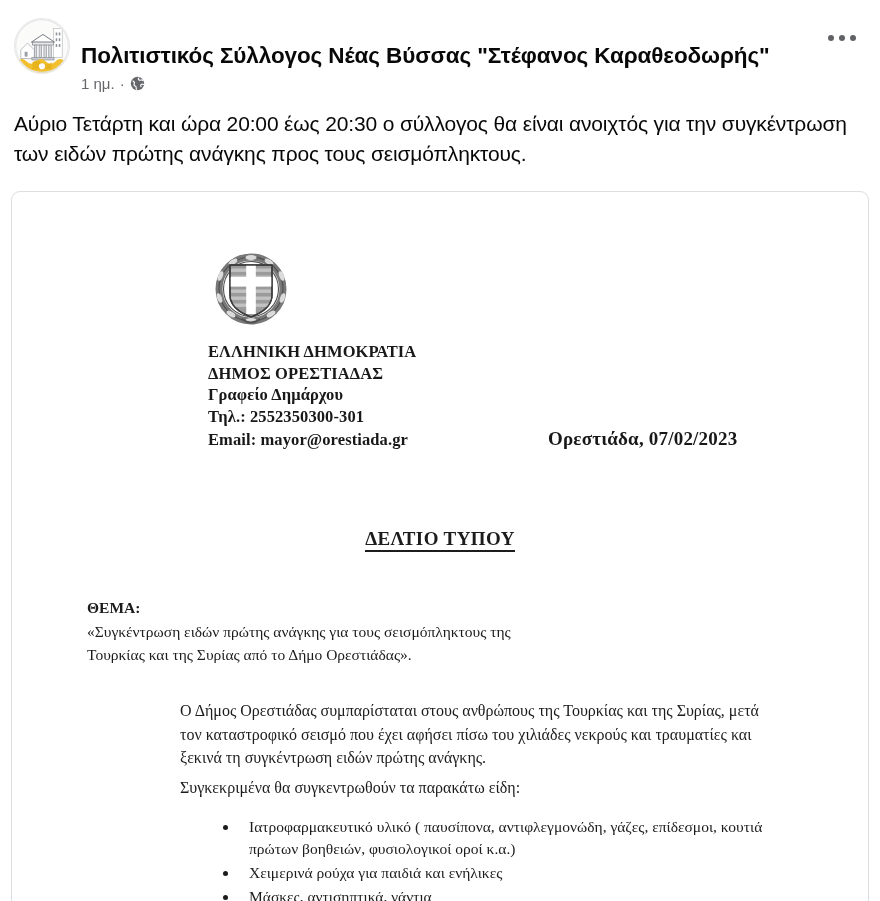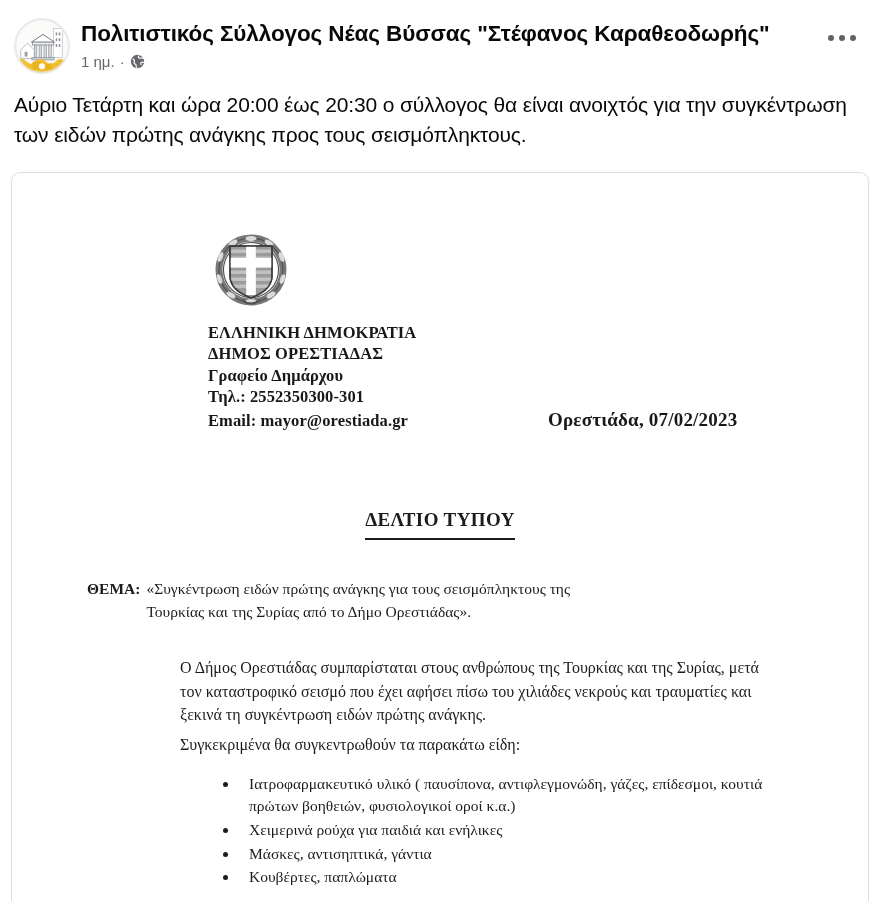--- a/index.html
+++ b/index.html
@@ -41,20 +41,21 @@
     border: 1px solid #e8e8e8;
     position: relative;
   }
   .avatar svg { display: block; width: 100%; height: 100%; }
 
   .header-text {
     margin-left: 11px;
     padding-top: 2px;
     min-width: 0;
     flex: 1 1 auto;
+    margin-top: 22px;
   }
 
   .page-title {
     font-size: 22.5px;
     font-weight: 700;
     line-height: 1.24;
     color: #080809;
     letter-spacing: -0.1px;
     white-space: nowrap;
   }
@@ -154,29 +155,30 @@
 
   .doc-title {
     text-align: center;
     margin-top: 76px;
     font-size: 19px;
     font-weight: 700;
     letter-spacing: 0.4px;
   }
   .doc-title span {
     border-bottom: 2px solid #1c1c1c;
-    padding-bottom: 8px;
+    padding-bottom: 1px;
   }
 
   .subject {
     margin-top: 46px;
     padding-left: 75px;
     font-size: 15.5px;
     line-height: 1.52;
     display: flex;
+    flex-direction: column;
   }
   .subject-label {
     font-weight: 700;
     flex: 0 0 auto;
     padding-right: 6px;
   }
   .subject-text { max-width: 430px; }
 
   .para {
     margin-top: 32px;

